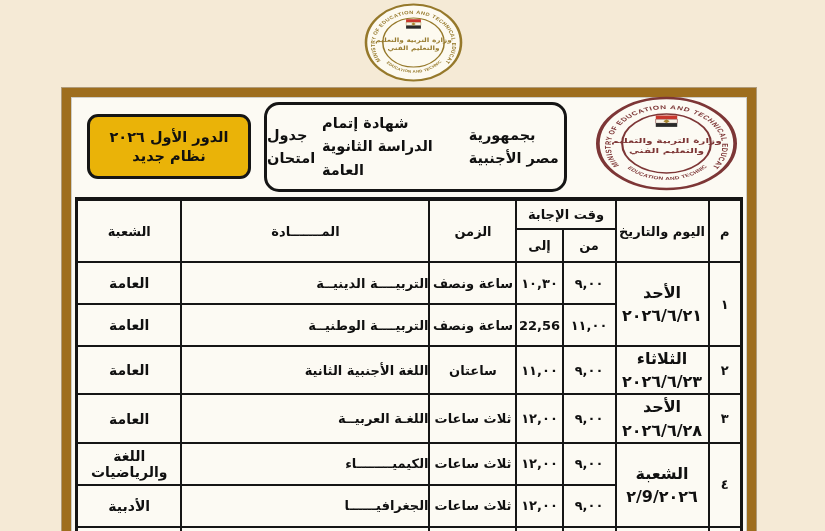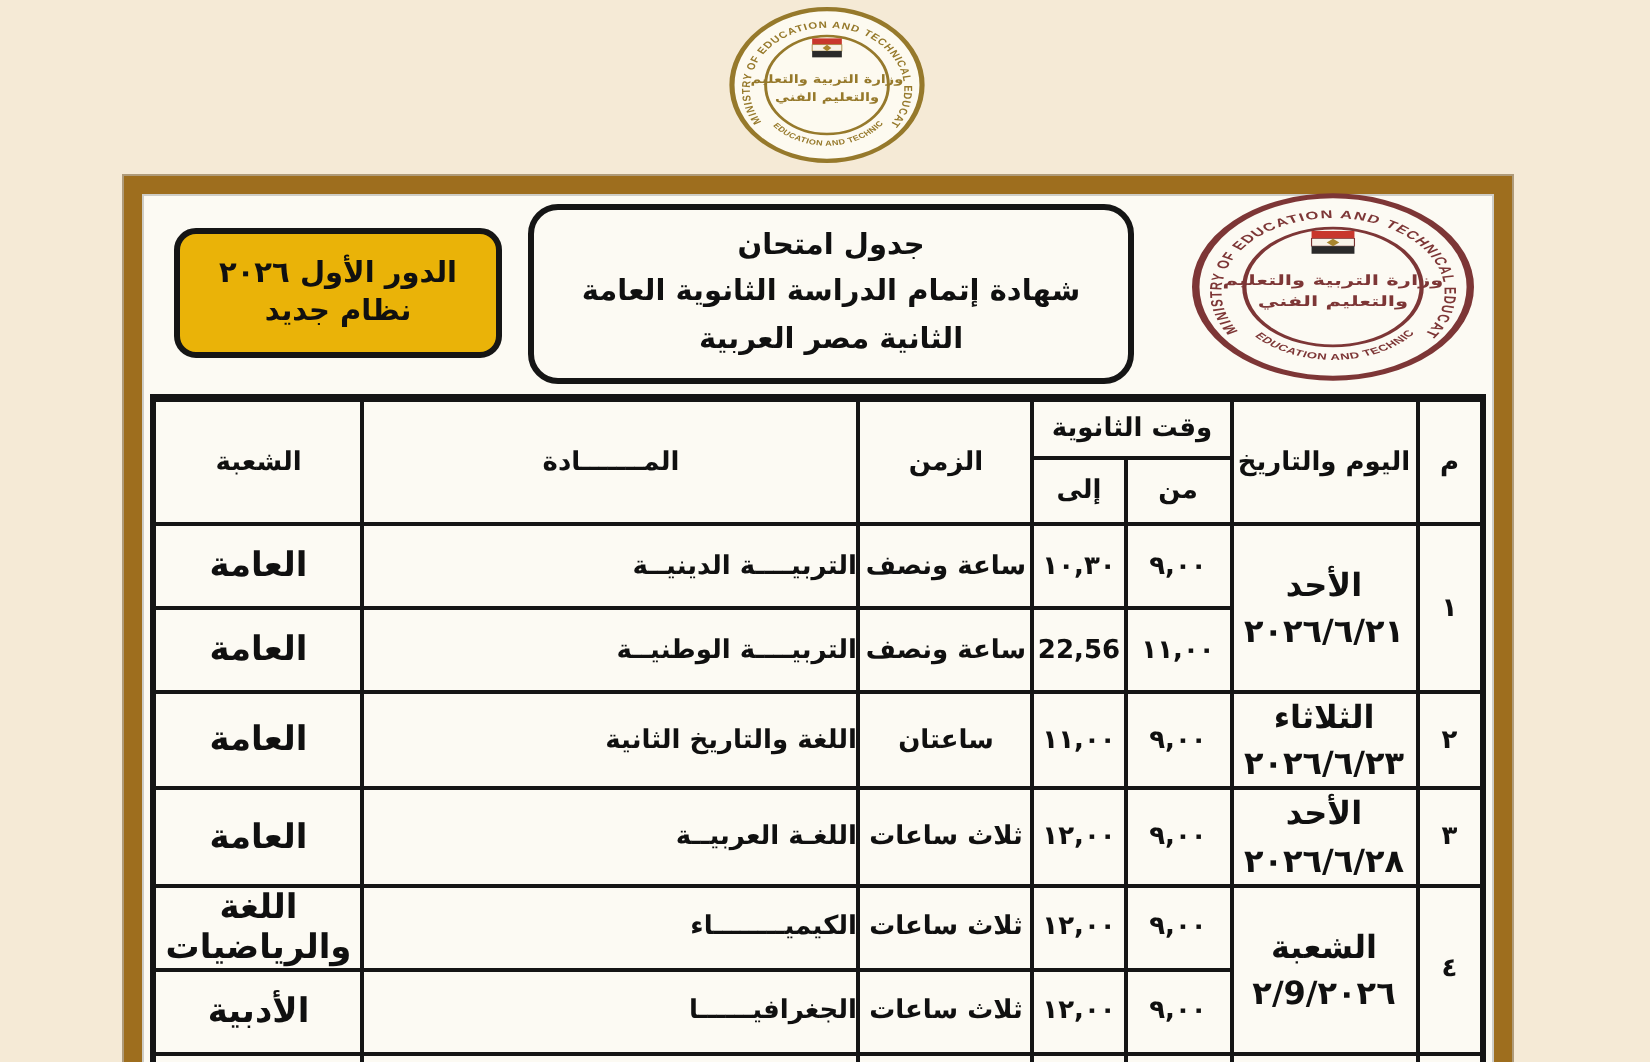--- a/index.html
+++ b/index.html
@@ -27,41 +27,41 @@
   .session-box{
     position:absolute;left:16px;top:17px;width:158px;height:59px;
     border:3px solid #151515;border-radius:11px;
     display:flex;flex-direction:column;align-items:center;justify-content:center;
     gap:4px;font-weight:bold;font-size:14.5px;line-height:1;
     background:#eab308;
   }
   .title-box{
     position:absolute;left:193px;top:5px;width:297px;height:84px;
     border:3.5px solid #151515;border-radius:15px;
-    display:flex;flex-direction:column;align-items:center;justify-content:center;
+    display:flex;flex-direction:row;align-items:center;justify-content:center;
     font-weight:bold;font-size:14.5px;line-height:1.6;
     background:#fcfaf3;
   }
   .stamp{position:absolute;left:524px;top:-1px;width:143px;height:95px;}
 
   
   table{
     direction:rtl;border-collapse:collapse;table-layout:fixed;
     margin:0 4px;width:668px;background:#fcfaf3;
     border:3px solid #151515;border-top:4px solid #151515;
   }
   th,td{
     border:2px solid #151515;text-align:center;vertical-align:middle;
     font-weight:bold;padding:0;font-size:13px;overflow:hidden;
   }
   thead tr.h1{height:30px;}
   thead tr.h2{height:33px;}
   tbody tr{height:42px;}
   td.subject{font-size:13px;text-align:right;}
-  td.branch{font-size:17px;}
+  td.branch{font-size:14px;}
   td.daydate div{line-height:1.45;font-size:16px;}
   .seal-ar{font-weight:bold;}
 </style>
 </head>
 <body>
 
 <div class="page">
 
   <div class="top-seal">
     <svg viewBox="0 0 100 100" preserveAspectRatio="none">
@@ -91,21 +91,21 @@
     <div class="doc-header">
 
       <div class="session-box">
         <div>الدور الأول ٢٠٢٦</div>
         <div>نظام جديد</div>
       </div>
 
       <div class="title-box">
         <div>جدول امتحان</div>
         <div>شهادة إتمام الدراسة الثانوية العامة</div>
-        <div>الثانية مصر العربية</div>
+        <div>بجمهورية مصر الأجنبية</div>
       </div>
 
       <div class="stamp">
         <svg viewBox="0 0 100 100" preserveAspectRatio="none">
           <circle cx="50" cy="50" r="48" fill="none" stroke="#7d3636" stroke-width="2.6"></circle>
           <circle cx="50" cy="50" r="31" fill="none" stroke="#7d3636" stroke-width="1.5"></circle>
           <path id="arcT2" d="M 18,75 A 39,39 0 1 1 82,75" fill="none"></path>
           <path id="arcB2" d="M 22,75 A 36,36 0 0 0 78,75" fill="none"></path>
           <text font-size="5.8" font-weight="bold" fill="#7d3636" letter-spacing="0.5" font-family="Liberation Sans, sans-serif">
             <textPath href="#arcT2" startOffset="2">MINISTRY OF EDUCATION AND TECHNICAL EDUCATION</textPath>
@@ -132,21 +132,21 @@
           <col style="width:53px">
         <col style="width:46px">
           <col style="width:87px">
           <col style="width:248px">
           <col>
       </colgroup>
       <thead>
         <tr class="h1">
           <th rowspan="2">م</th>
           <th rowspan="2">اليوم والتاريخ</th>
-          <th colspan="2">وقت الثانوية</th>
+          <th colspan="2">وقت الإجابة</th>
           <th rowspan="2">الزمن</th>
           <th rowspan="2">المـــــــادة</th>
           <th rowspan="2">الشعبة</th>
         </tr>
         <tr class="h2">
           <th>من</th>
           <th>إلى</th>
         </tr>
       </thead>
       <tbody>
@@ -173,21 +173,21 @@
 
         <tr>
           <td>٢</td>
           <td class="daydate">
             <div>الثلاثاء</div>
             <div>٢٠٢٦/٦/٢٣</div>
           </td>
           <td>٩,٠٠</td>
           <td>١١,٠٠</td>
           <td>ساعتان</td>
-          <td class="subject">اللغة والتاريخ الثانية</td>
+          <td class="subject">اللغة الأجنبية الثانية</td>
           <td class="branch">العامة</td>
         </tr>
 
         <tr>
           <td>٣</td>
           <td class="daydate">
             <div>الأحد</div>
             <div>٢٠٢٦/٦/٢٨</div>
           </td>
           <td>٩,٠٠</td>

